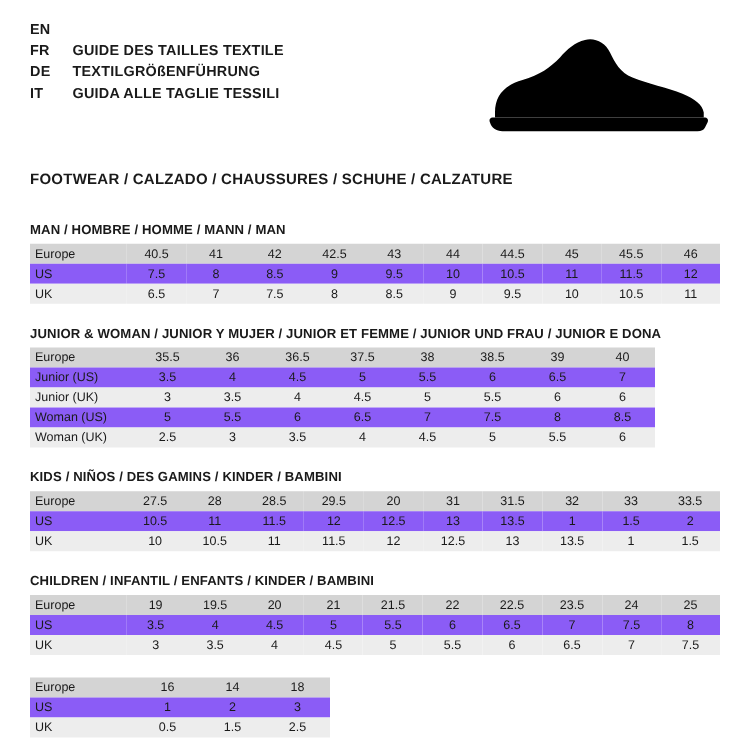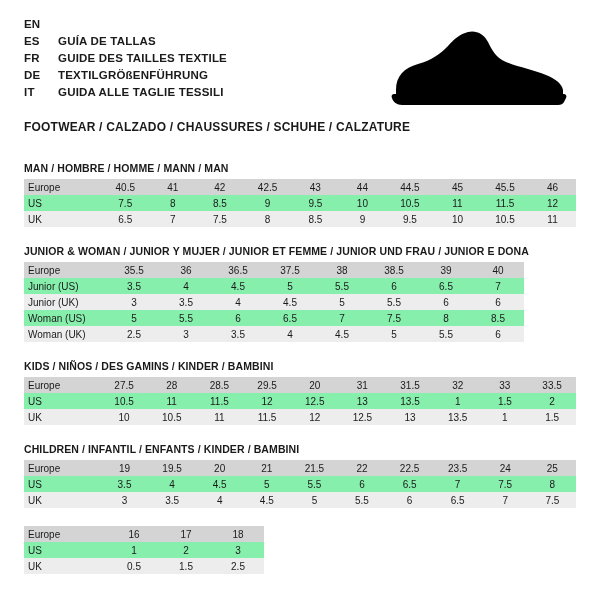--- a/index.html
+++ b/index.html
@@ -49,21 +49,21 @@
   }
   .shoe-art {
     width: 180px;
     height: 78px;
     margin-right: 8px;
     margin-top: 12px;
   }
   .shoe-art svg { display: block; }
 
   .section-title {
-    margin-top: 14px;
+    margin-top: 30px;
     font-size: 12px;
     font-weight: bold;
     letter-spacing: 0.2px;
   }
 
   
   .group {
     margin-top: 18px;
   }
   .group.first { margin-top: 28px; }
@@ -90,38 +90,34 @@
     text-align: left;
     padding-left: 4px;
   }
   tr.head td {
     background: #d4d4d4;
   }
   tr.alt td {
     background: #ededed;
   }
   tr.plain td {
-    background: #86efac;
+    background: #8b5cf6;
   }
   .col-label { width: 84px; }
   .col-val { width: 52px; }
 </style>
 </head>
 <body>
 
 <div class="page">
 
   <div class="header">
     <div class="lang-block">
       <div class="lang-row">
         <span class="lang-code">EN</span>
-      </div>
-      <div class="lang-row">
-        <span class="lang-code">ES</span>
-        <span class="lang-text">GUÍA DE TALLAS</span>
       </div>
       <div class="lang-row">
         <span class="lang-code">FR</span>
         <span class="lang-text">GUIDE DES TAILLES TEXTILE</span>
       </div>
       <div class="lang-row">
         <span class="lang-code">DE</span>
         <span class="lang-text">TEXTILGRÖßENFÜHRUNG</span>
       </div>
       <div class="lang-row">
@@ -399,21 +395,21 @@
       <colgroup>
         <col class="col-label">
           <col class="col-val">
           <col class="col-val">
           <col class="col-val">
       </colgroup>
       <tbody>
           <tr class="head">
         <td class="label">Europe</td>
         <td>16</td>
-        <td>17</td>
+        <td>14</td>
         <td>18</td>
       </tr>
       <tr class="plain">
         <td class="label">US</td>
         <td>1</td>
         <td>2</td>
         <td>3</td>
       </tr>
       <tr class="alt">
         <td class="label">UK</td>

